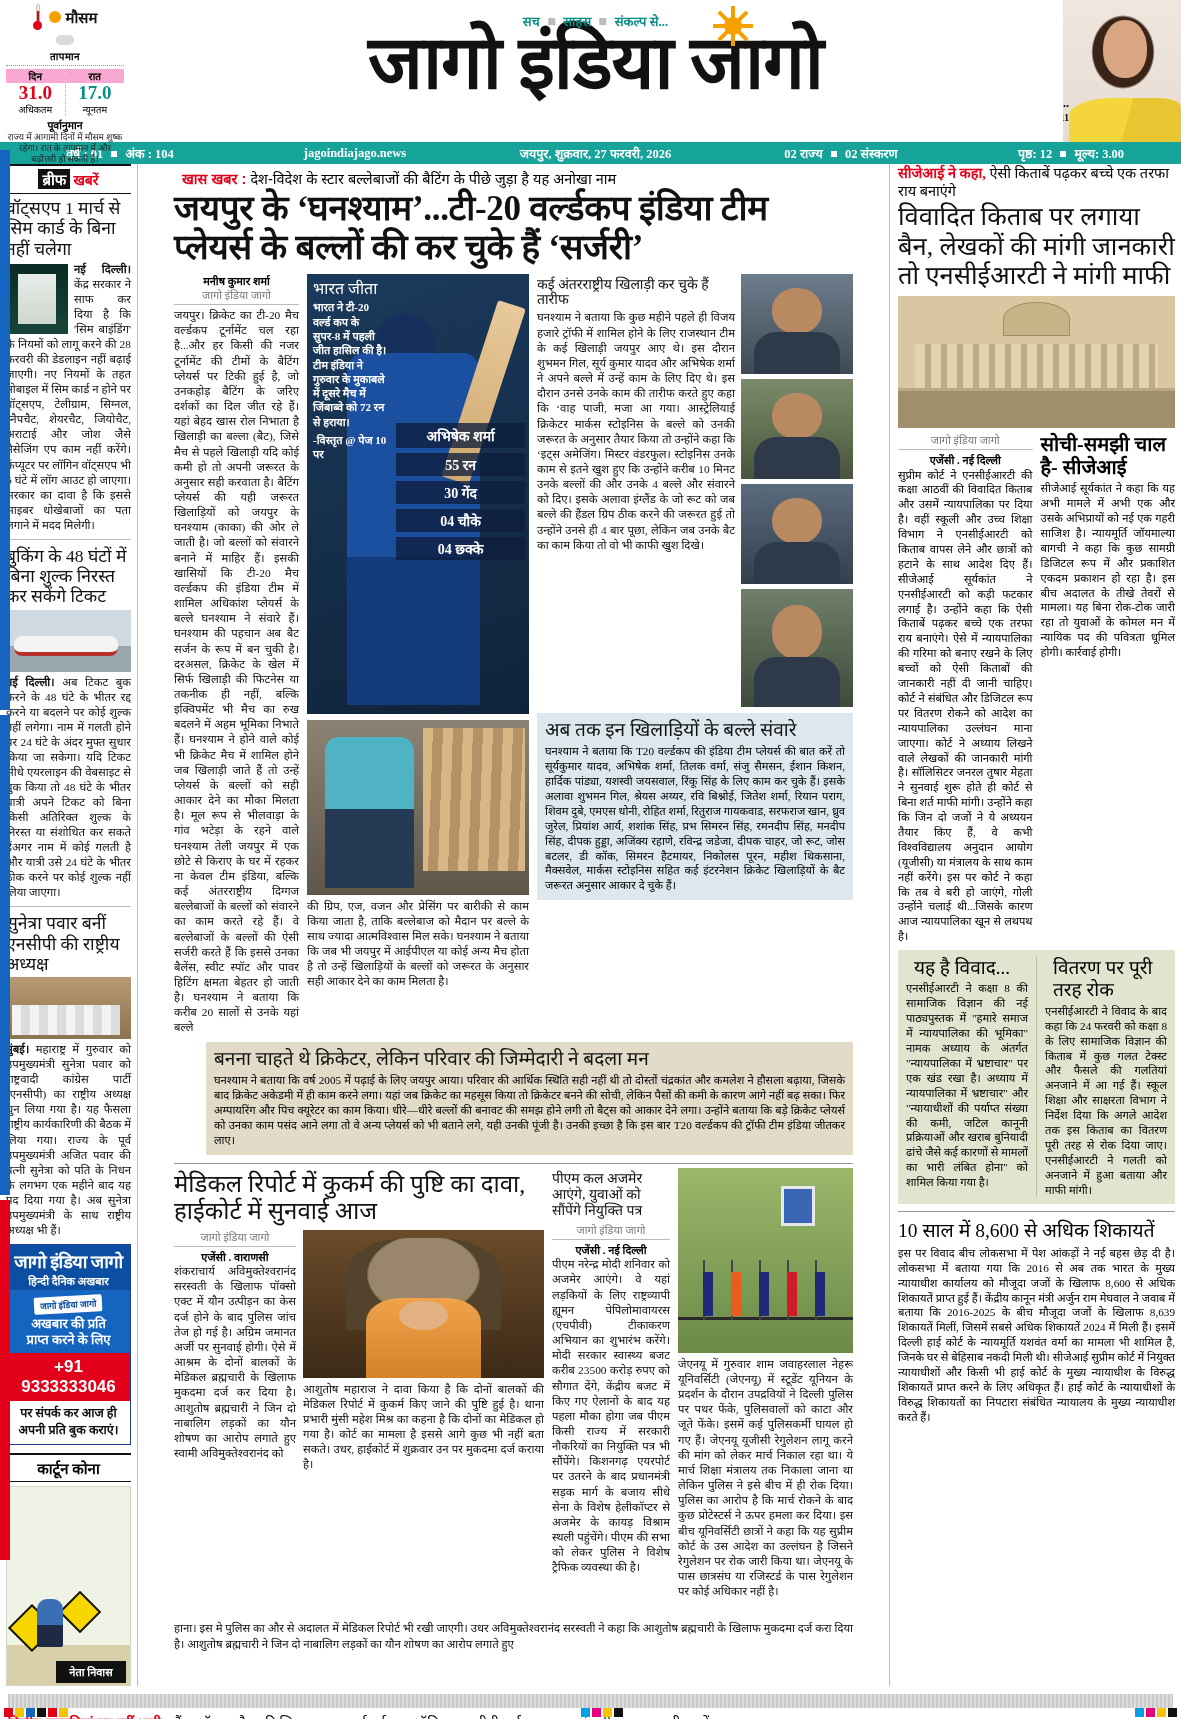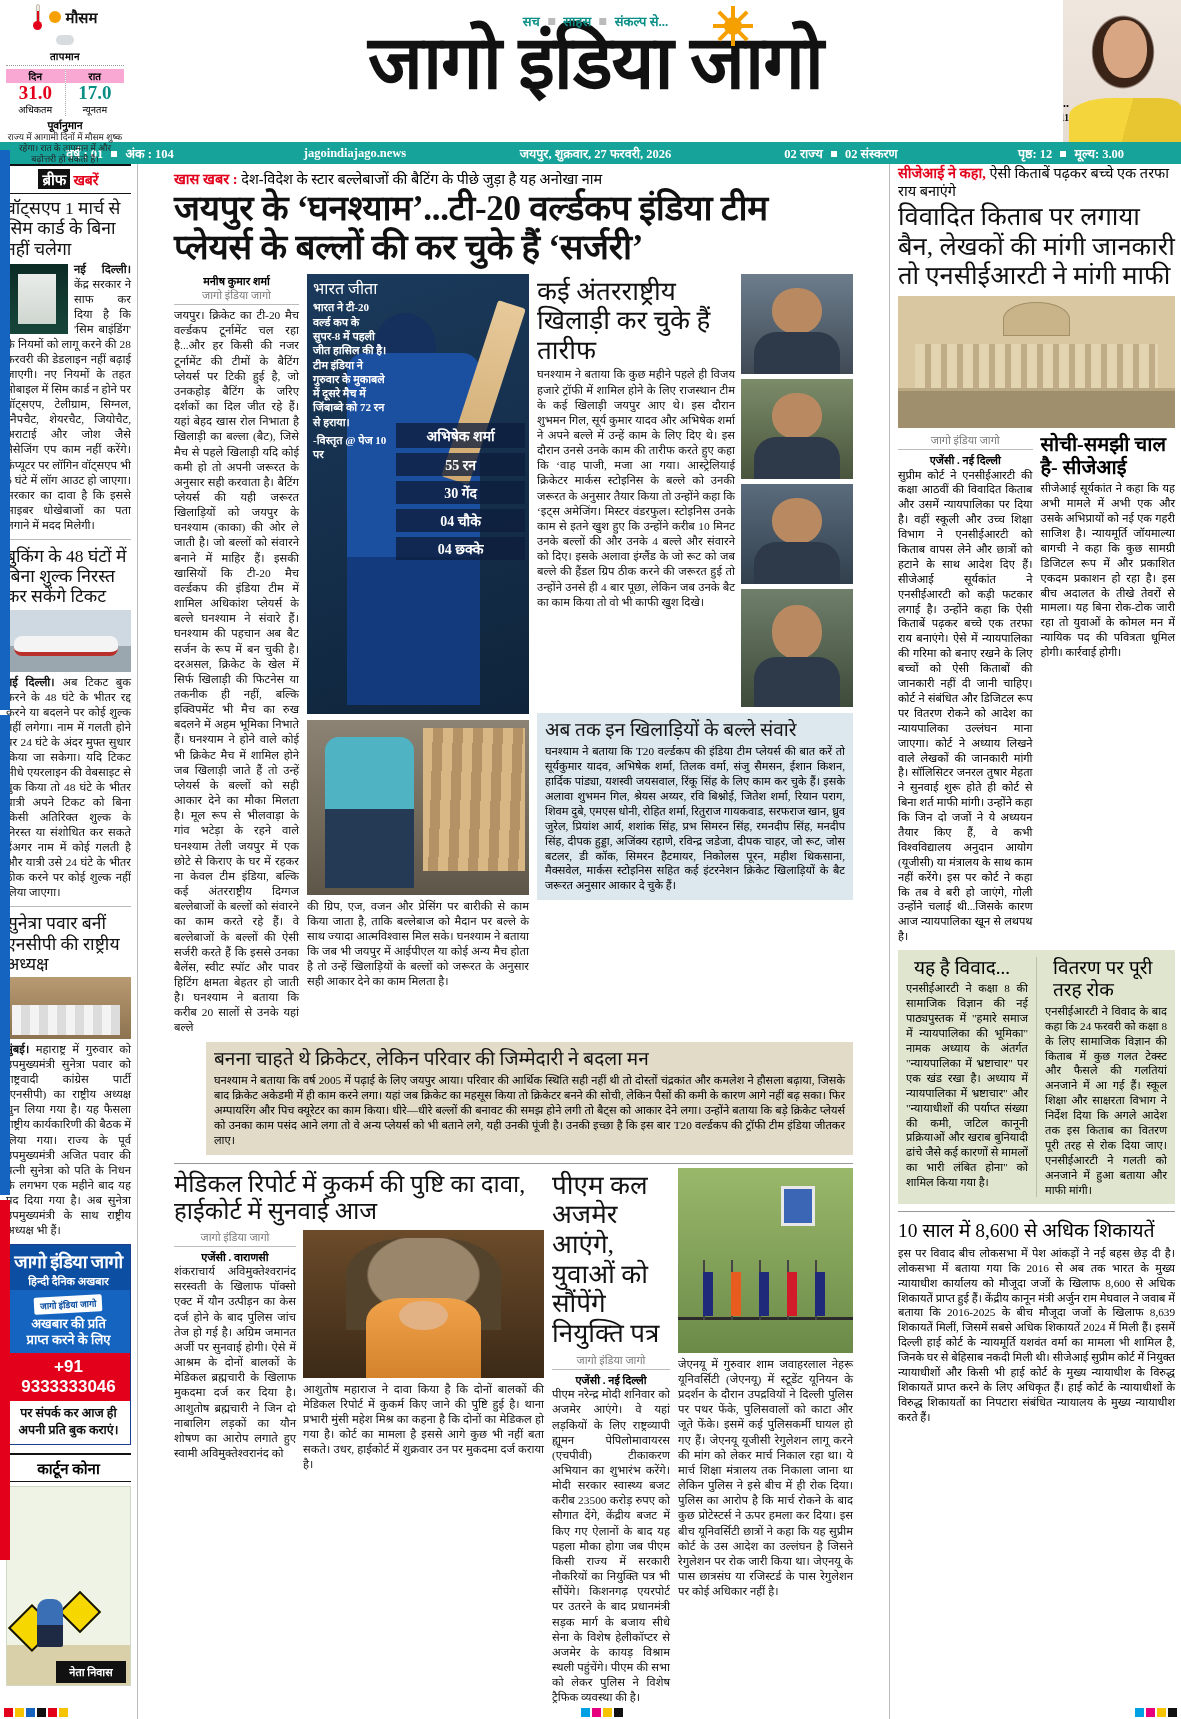--- a/index.html
+++ b/index.html
@@ -191,21 +191,21 @@
   .cartoon-img .sign2 { position:absolute; left:58px; bottom:58px; width:30px;height:30px;
       background:#f6d800; transform: rotate(45deg); border:2px solid #111;}
   .cartoon-img .neta { position:absolute; right:4px; bottom:2px; width:70px; height:22px;
       background:#111; color:#fff; font-family:"Liberation Serif",serif; font-weight:bold;
       font-size:11px; text-align:center; line-height:22px;}
   .cartoon-img .man { position:absolute; left:30px; bottom:38px; width:26px;height:48px;
       background: linear-gradient(#3a6fb5 0 55%, #1e2a44 55% 100%); border-radius: 10px 10px 2px 2px;}
 
   
   .kicker {
-    font-family:Liberation Serif, serif; font-size:14.5px; line-height:1.25; margin: 6px 0 1px;
+    font-family:Liberation Sans, sans-serif; font-size:14.5px; line-height:1.25; margin: 6px 8px 1px;
   }
   .kicker .tag { color:#e3001b; font-weight:bold; }
   .mainhead {
     font-family:"Liberation Serif",serif; font-weight:bold;
     font-size: 35px; line-height: 1.12; letter-spacing:-.3px; color:#111;
     margin-bottom: 6px;
   }
   .byline-rule { border-top:1px solid #bbb; margin: 2px 0 3px; }
   .byline { font-family:"Liberation Serif",serif; font-size:11px; line-height:1.3; }
   .body-text {
@@ -259,21 +259,21 @@
   .boxtint .bt-h {
     font-family:"Liberation Serif",serif; font-size:19px; line-height:1.2; margin-bottom:3px; color:#111;
   }
   .boxtint .bt-b {
     font-family:"Liberation Serif",serif; font-size:11.2px; line-height:1.33; text-align:justify;
   }
 
   .sub-head {
     font-family:"Liberation Serif",serif; font-size:24px; line-height:1.14; color:#111; margin: 3px 0 2px;
   }
-  .sub-head.sm { font-size:26px; }
+  .sub-head.sm { font-size:14px; }
 
   .ph-shankar { background: linear-gradient(#6b4b2a,#3c2a17); }
   .ph-shankar .throne { position:absolute; left:18%; top:6%; width:64%; height:62%;
       background: radial-gradient(ellipse at 50% 40%, #9a866b 0 50%, #54432c 52%); border-radius: 40% 40% 0 0;}
   .ph-shankar .saint { position:absolute; left:26%; bottom:0; width:48%; height:54%;
       background: linear-gradient(#f0a24a,#d4832c); border-radius: 30% 30% 0 0;}
   .ph-shankar .face { position:absolute; left:40%; bottom:32%; width:20%; height:20%;
       background:#e2b184; border-radius:50%;}
 
   .ph-protest { background: linear-gradient(#9ab86a,#6b8a48); }

